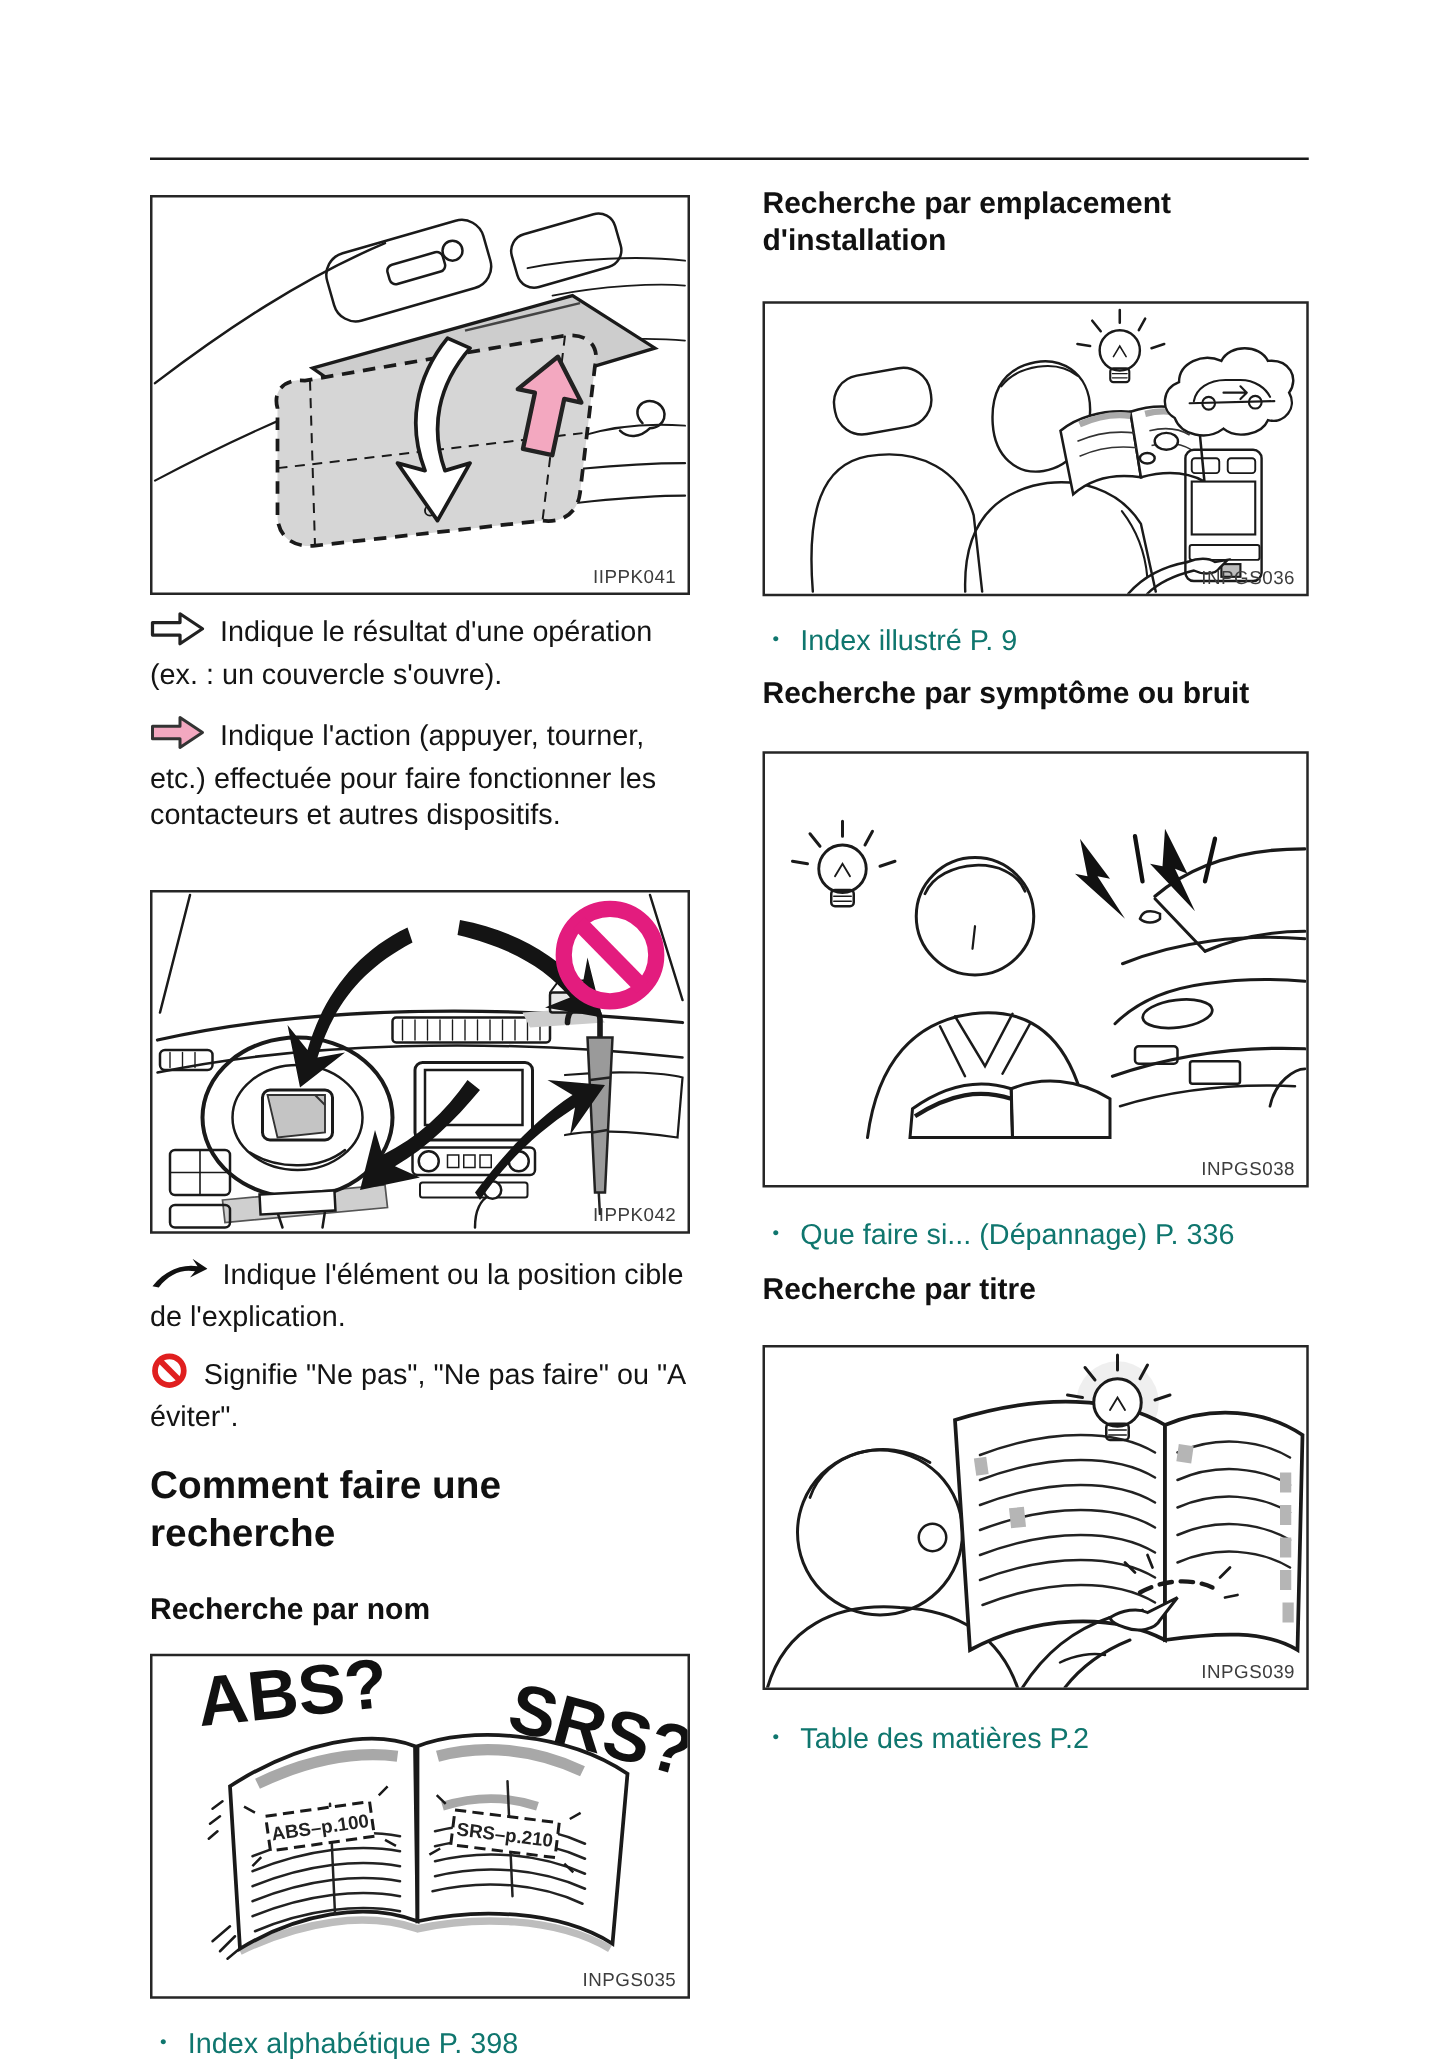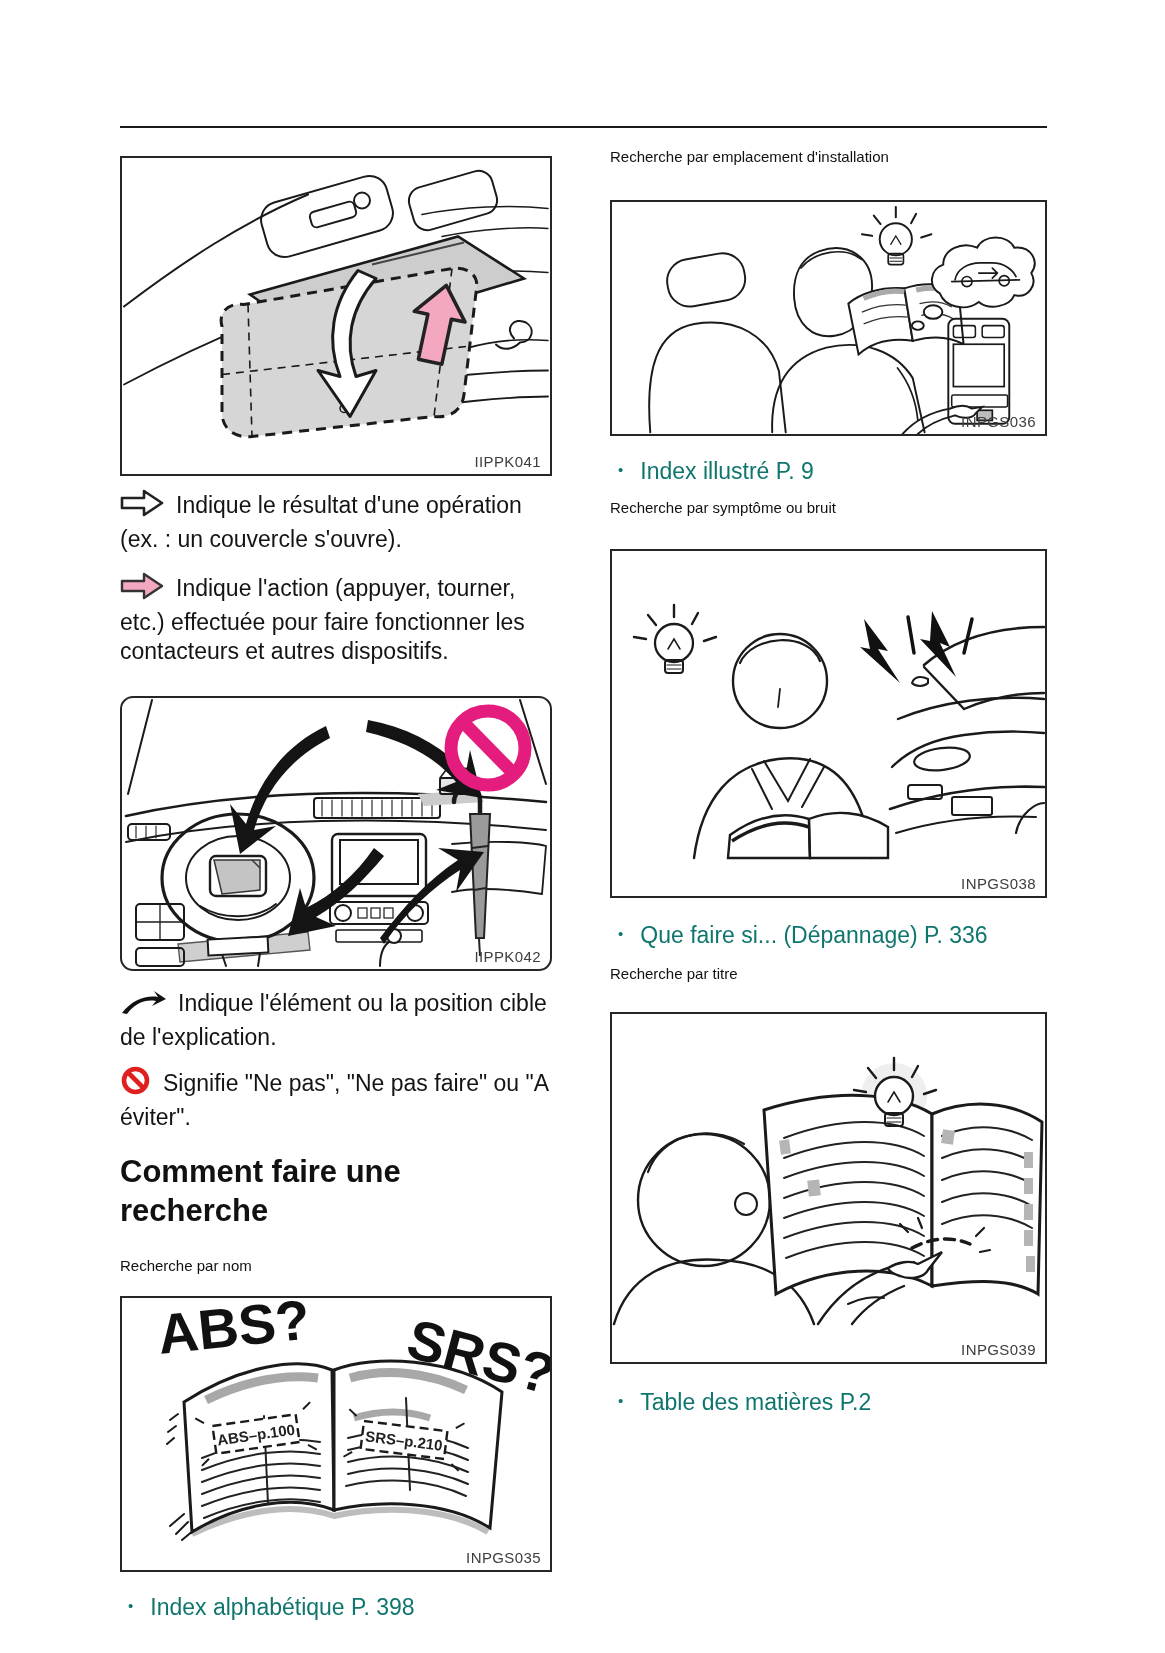--- a/index.html
+++ b/index.html
@@ -11,21 +11,21 @@
   .toprule{position:absolute;left:120px;top:126px;width:927px;border-top:2px solid #1a1a1a;}
   .col{position:absolute;top:140px;}
   .col-left{left:120px;width:432px;}
   .col-right{left:610px;width:437px;}
   .figure{position:relative;border:2px solid #262626;background:#fff;box-sizing:border-box;}
   .figure svg{display:block;width:100%;height:100%;}
   .figcap{position:absolute;right:9px;bottom:4px;font-size:15px;color:#3d3d3d;letter-spacing:.4px;}
   .legend-item{margin:0;font-size:23px;line-height:1.26;color:#141414;}
   .sym{display:inline-block;vertical-align:-5px;margin-right:12px;}
   .h-big{font-size:31px;font-weight:bold;line-height:1.28;margin:0;color:#111;}
-  .h-sub{font-size:15px;font-weight:normal;margin:0;color:#111;line-height:1.25;}
+  .h-sub{font-size:24px;font-weight:bold;margin:0;color:#111;line-height:1.25;}
   .bullet-line{font-size:23px;margin:0;color:#0f766e;}
   .dot{font-size:15px;vertical-align:4px;margin:0 17px 0 8px;}
   .pagenum{font-size:24px;font-weight:bold;color:#111;}
   svg text{font-family:"Liberation Sans","DejaVu Sans",sans-serif;}
 </style>
 </head>
 <body>
 
 <div class="toprule"></div>
 
@@ -62,21 +62,21 @@
   </div>
 
   <p class="legend-item" style="margin-top:12px;"><span class="sym"><svg width="44" height="30" viewBox="0 0 44 30">
           <polygon points="2,10 24,10 24,3 42,15 24,27 24,20 2,20" fill="#ffffff" stroke="#222" stroke-width="2.6" stroke-linejoin="round"></polygon>
         </svg></span><span>Indique le résultat d'une opération (ex. : un couvercle s'ouvre).</span></p>
 
   <p class="legend-item" style="margin-top:17px;"><span class="sym"><svg width="44" height="30" viewBox="0 0 44 30">
           <polygon points="2,10 24,10 24,3 42,15 24,27 24,20 2,20" fill="#f3a8c0" stroke="#333" stroke-width="2.4" stroke-linejoin="round"></polygon>
         </svg></span><span>Indique l'action (appuyer, tourner, etc.) effectuée pour faire fonctionner les contacteurs et autres dispositifs.</span></p>
 
-  <div class="figure" style="margin-top:30px;height:275px;border-radius:13px;">
+  <div class="figure" style="margin-top:46px;height:275px;">
     <svg viewBox="0 0 428 271">
       <g stroke="#1a1a1a" fill="none" stroke-width="2" stroke-linecap="round">
         <path d="M30 2 L6 96 M398 2 L424 86"></path>
         <path d="M4 118 C110 94 250 88 424 104" stroke-width="2.6"></path>
         <path d="M4 144 C120 120 270 116 424 132"></path>
         <rect x="192" y="100" width="126" height="20" rx="3"></rect>
         <path d="M200 102 v16 M210 102 v16 M220 102 v16 M230 102 v16 M240 102 v16 M250 102 v16 M260 102 v16 M270 102 v16 M280 102 v16 M290 102 v16 M300 102 v16 M310 102 v16" stroke-width="1.1"></path>
         <rect x="6" y="126" width="42" height="16" rx="4"></rect>
         <path d="M14 128 v12 M24 128 v12 M34 128 v12" stroke-width="1.1"></path>
       </g>
@@ -279,21 +279,21 @@
       </g>
       <path d="M296 28 L302 64 M360 30 L352 64" stroke="#111" stroke-width="3.5" fill="none" stroke-linecap="round"></path>
     </svg>
     <div class="figcap">INPGS038</div>
   </div>
 
   <p class="bullet-line" style="margin-top:24px;"><span class="dot">•</span><span>Que faire si... (Dépannage) P. 336</span></p>
 
   <h2 class="h-sub" style="margin-top:16px;">Recherche par titre</h2>
 
-  <div class="figure" style="margin-top:29px;height:352px;">
+  <div class="figure" style="margin-top:29px;height:276px;">
     <svg viewBox="0 0 433 272">
       <circle cx="282" cy="44" r="33" fill="#dcdcdc" opacity="0.45"></circle>
       <g stroke="#1a1a1a" fill="#ffffff" stroke-width="2.4" stroke-linecap="round">
         <circle cx="92" cy="148" r="66"></circle>
         <circle cx="134" cy="152" r="11" fill="none" stroke-width="2"></circle>
         <path d="M36 120 C48 84 96 70 132 92" fill="none" stroke-width="2.2"></path>
         <path d="M2 272 C16 224 56 204 108 208 C156 210 188 232 202 272" fill="none"></path>
       </g>
       <path d="M152 58 C222 36 284 40 320 62 L320 234 C278 212 216 214 164 242 Z" fill="#ffffff" stroke="#1a1a1a" stroke-width="3"></path>
       <path d="M320 62 C358 46 400 50 430 70 L426 242 C400 226 362 228 320 234 Z" fill="#ffffff" stroke="#1a1a1a" stroke-width="3"></path>

